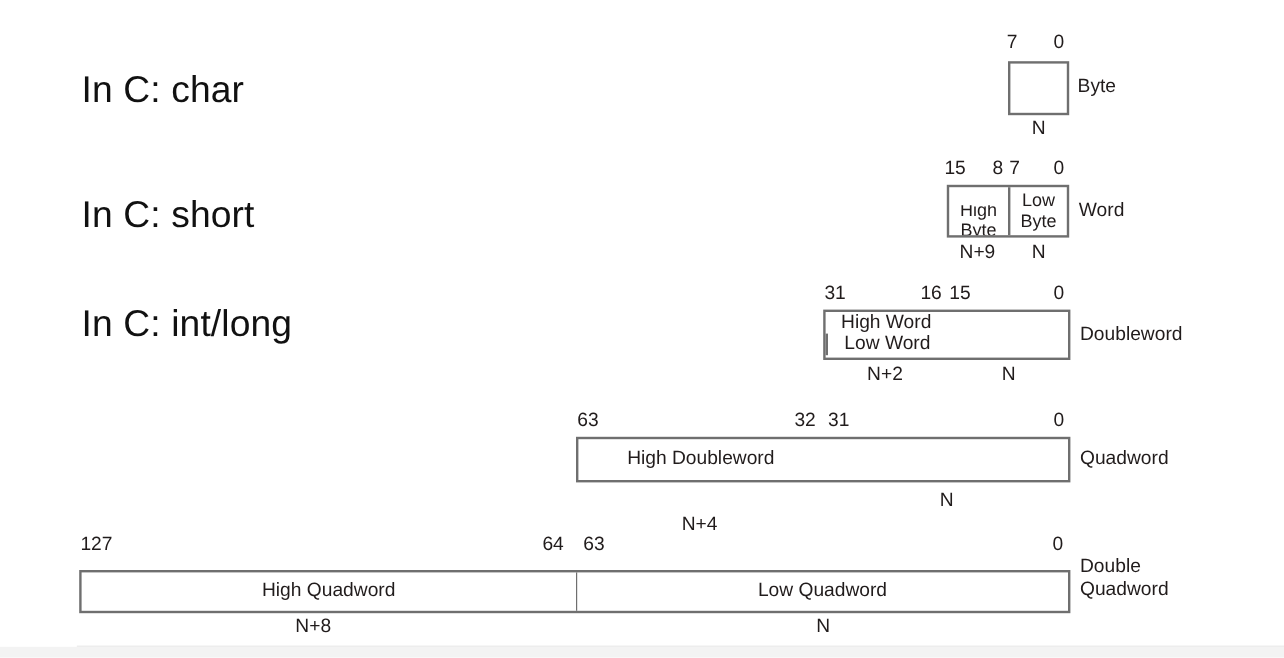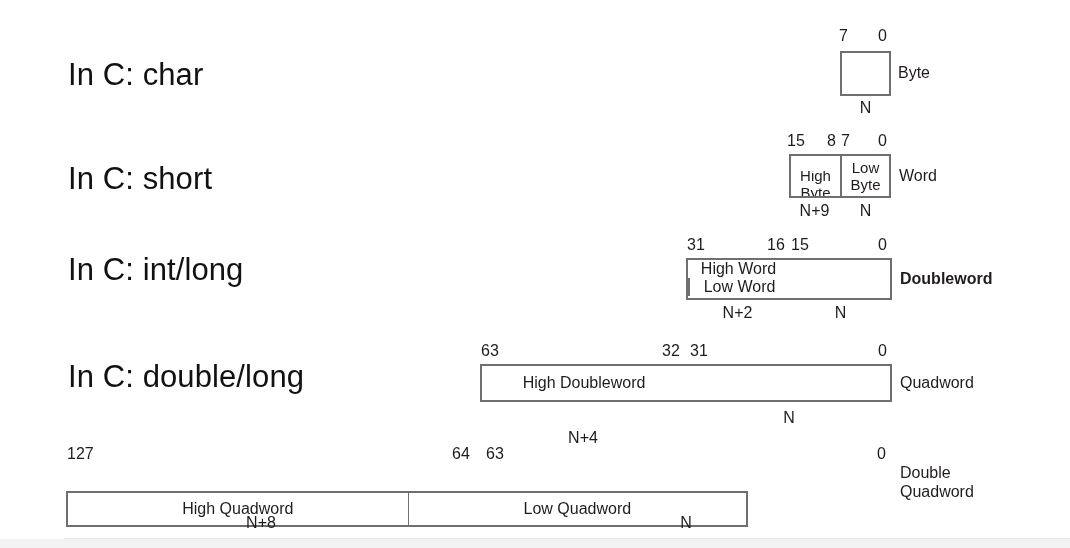--- a/index.html
+++ b/index.html
@@ -112,21 +112,20 @@
 <body>
 
 <div id="slide">
 
   <div class="c-label" style="left:68px; top:57px;">In C: char</div>
 
   <div class="c-label" style="left:68px; top:161px;">In C: short</div>
 
   <div class="c-label" style="left:68px; top:252px;">In C: int/long</div>
 
-  <div class="c-label" style="left:68px; top:359px;">In C: double/long</div>
 
   <div>
 
     <div class="bitlabel" style="left:839px; top:26px;">7</div>
     <div class="bitlabel" style="left:878px; top:26px;">0</div>
 
     <div class="membox" style="left:840px; top:51px; width:51px; height:45px;">
       <div class="cell" style="width:100%;"></div>
     </div>
 
@@ -160,21 +159,21 @@
     <div class="bitlabel" style="left:687px; top:235px;">31</div>
     <div class="bitlabel" style="left:767px; top:235px;">16</div>
     <div class="bitlabel" style="left:791px; top:235px;">15</div>
     <div class="bitlabel" style="left:878px; top:235px;">0</div>
 
     <div class="membox" style="left:686px; top:258px; width:206px; height:42px;flex-direction:column;">
       <div class="cell" style="width:50%;">High Word</div>
       <div class="cell" style="width:50%;">Low Word</div>
     </div>
 
-    <div class="sizelabel" style="left:900px; top:269px;font-weight:bold;">Doubleword</div>
+    <div class="sizelabel" style="left:900px; top:269px;">Doubleword</div>
 
     <div class="addrlabel" style="left:686px; top:303px; width:103px;">N+2</div>
     <div class="addrlabel" style="left:789px; top:303px; width:103px;">N</div>
   </div>
 
   <div>
 
     <div class="bitlabel" style="left:481px; top:341px;">63</div>
     <div class="bitlabel" style="left:662px; top:341px;">32</div>
     <div class="bitlabel" style="left:690px; top:341px;">31</div>
@@ -190,21 +189,21 @@
     <div class="addrlabel" style="left:686px; top:408px; width:206px;">N</div>
   </div>
 
   <div>
 
     <div class="bitlabel" style="left:67px; top:444px;">127</div>
     <div class="bitlabel" style="left:452px; top:444px;">64</div>
     <div class="bitlabel" style="left:486px; top:444px;">63</div>
     <div class="bitlabel" style="left:877px; top:444px;">0</div>
 
-    <div class="membox" style="left:66px; top:491px; width:682px; height:36px; border-width:2px;">
+    <div class="membox" style="left:66px; top:475px; width:826px; height:36px; border-width:2px;">
       <div class="cell" style="width:50.1%;">High Quadword</div>
       <div class="cell" style="width:49.9%; border-left-width:1px;">Low Quadword</div>
     </div>
 
     <div class="sizelabel" style="left:900px; top:463px;">Double
 Quadword</div>
 
     <div class="addrlabel" style="left:54px; top:513px; width:414px;">N+8</div>
     <div class="addrlabel" style="left:480px; top:513px; width:412px;">N</div>
   </div>

